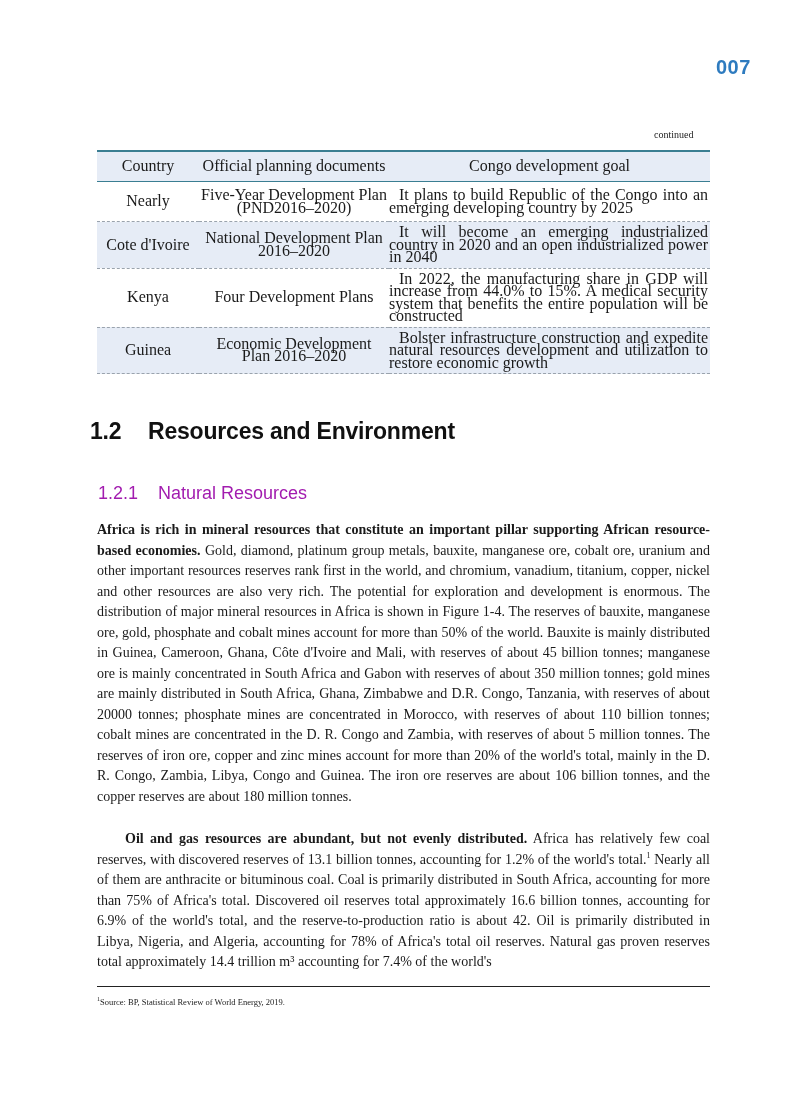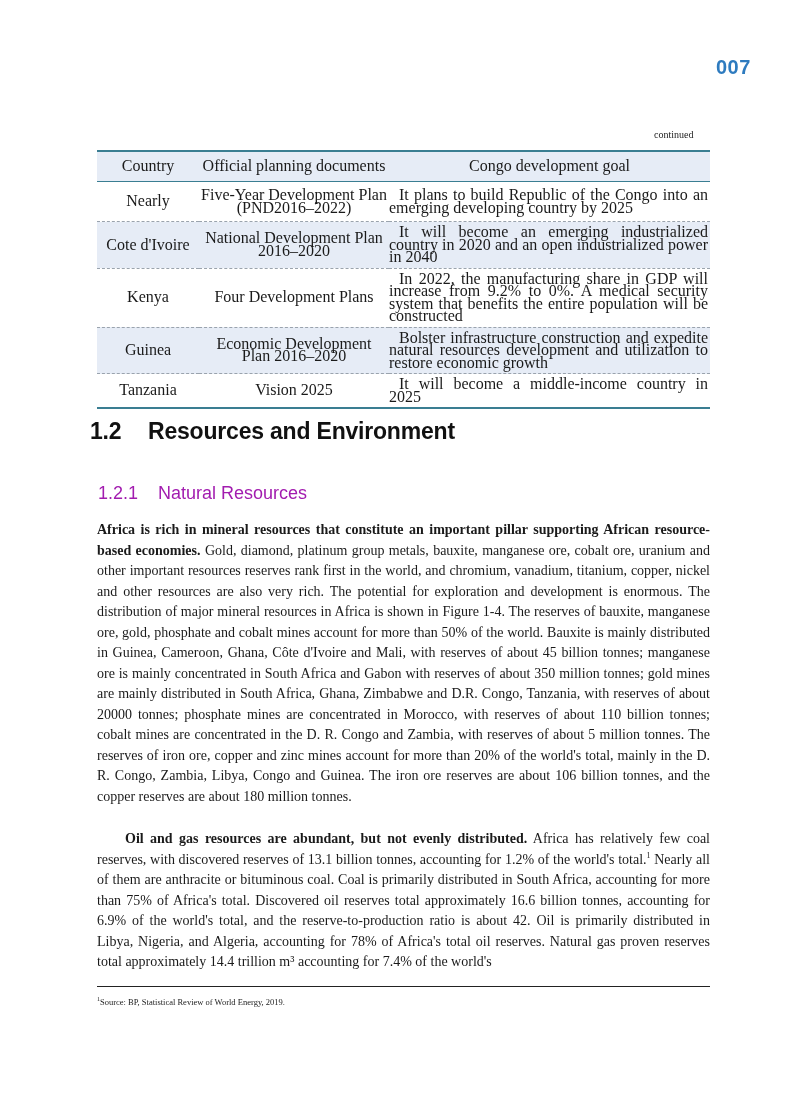--- a/index.html
+++ b/index.html
@@ -39,42 +39,37 @@
   <thead>
     <tr>
       <th class="col-country">Country</th>
       <th class="col-doc">Official planning documents</th>
       <th>Congo development goal</th>
     </tr>
   </thead>
   <tbody>
     <tr style="height:40px">
       <td>Nearly</td>
-      <td><span>Five-Year Development Plan</span><br><span>(PND2016–2022)</span></td>
+      <td><span>Five-Year Development Plan</span><br><span>(PND2016–2020)</span></td>
       <td class="goal"><span class="ind"></span><span>It plans to build Republic of the Congo into an emerging developing country by 2025</span></td>
     </tr>
     <tr class="shade" style="height:37px">
       <td>Cote d'Ivoire</td>
       <td>National Development Plan 2016–2020</td>
       <td class="goal"><span class="ind"></span><span>It will become an emerging industrialized country in 2020 and an open industrialized power in 2040</span></td>
     </tr>
     <tr style="height:49px">
       <td>Kenya</td>
       <td>Four Development Plans</td>
-      <td class="goal"><span class="ind"></span><span>In 2022, the manufacturing share in GDP will increase from 9.2% to 0%. A medical security system that benefits the entire population will be constructed</span></td>
+      <td class="goal"><span class="ind"></span><span>In 2022, the manufacturing share in GDP will increase from 44.0% to 15%. A medical security system that benefits the entire population will be constructed</span></td>
     </tr>
     <tr class="shade" style="height:35px">
       <td>Guinea</td>
       <td>Economic Development Plan 2016–2020</td>
       <td class="goal"><span class="ind"></span><span>Bolster infrastructure construction and expedite natural resources development and utilization to restore economic growth</span></td>
-    </tr>
-    <tr class="last">
-      <td>Tanzania</td>
-      <td>Vision 2025</td>
-      <td class="goal"><span class="ind"></span><span>It will become a middle-income country in 2025</span></td>
     </tr>
   </tbody>
 </table>
 
 <div class="section-title">
   <span class="num">1.2</span><span>Resources and Environment</span>
 </div>
 
 <div class="subsection-title">
   <span class="num">1.2.1</span><span>Natural Resources</span>

